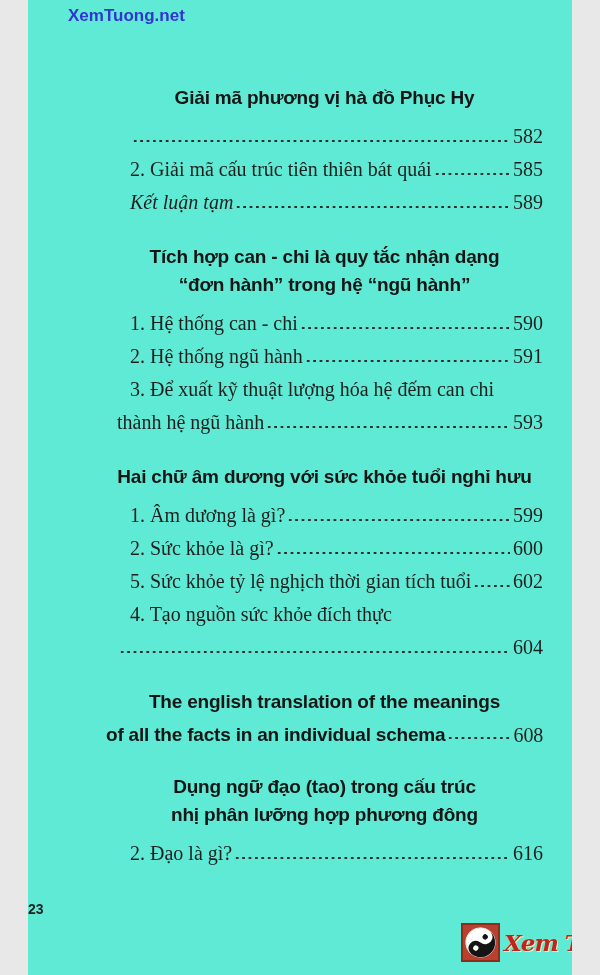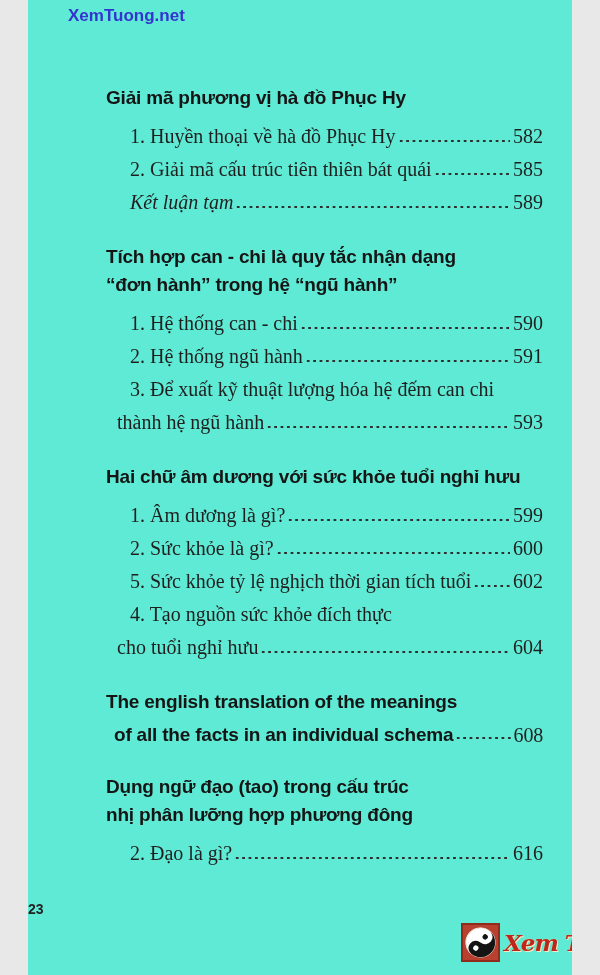--- a/index.html
+++ b/index.html
@@ -14,22 +14,23 @@
     font-family:"Liberation Sans","DejaVu Sans",sans-serif;
     font-weight:700; font-size:17px; color:#3434d0; cursor:pointer;
   }
   
   .toc { position:absolute; left:78px; top:84px; width:437px; }
   .section + .section { margin-top:24px; }
   .heading {
     font-family:"Liberation Sans","DejaVu Sans",sans-serif;
     font-weight:700; font-size:19px; line-height:28px; color:#151515;
     letter-spacing:-0.2px;
-  }
-  .heading .hrow { display:flex; align-items:flex-end;margin-left:8px; }
+    text-align:center;
+  }
+  .heading .hrow { display:flex; align-items:flex-end; }
   .items { margin-left:24px; margin-top:8px; }
   .entry-row { display:flex; align-items:flex-end; font-size:20px; line-height:33px; color:#1f1f1f; }
   .entry-line { font-size:20px; line-height:33px; color:#1f1f1f; }
   .cont { margin-left:-13px; }
   .italic .entry-text, .italic.entry-line { font-style:italic;text-align:right; }
   .dots {
     flex:1; height:33px; margin:0 3px 0 2px;
     background-image:radial-gradient(circle, #2e2e2e 1.15px, transparent 1.5px);
     background-size:6.4px 6px; background-repeat:repeat-x;
     background-position:left calc(100% - 9px);
@@ -64,21 +65,20 @@
   <div class="watermark">XemTuong.net</div>
 
   <div class="toc" id="toc">
       <div class="section">
         <div class="heading">
           <div>Giải mã phương vị hà đồ Phục Hy</div>
         </div>
         <div class="items">
           <div class="entry">
             <div class="entry-row">
-              <span class="entry-text">1. Huyền thoại về hà đồ Phục Hy</span>
               <span class="dots"></span>
               <span class="pagenum">582</span>
             </div>
           </div>
           <div class="entry">
             <div class="entry-row">
               <span class="entry-text">2. Giải mã cấu trúc tiên thiên bát quái</span>
               <span class="dots"></span>
               <span class="pagenum">585</span>
             </div>
@@ -144,21 +144,20 @@
           <div class="entry">
             <div class="entry-row">
               <span class="entry-text">5. Sức khỏe tỷ lệ nghịch thời gian tích tuổi</span>
               <span class="dots"></span>
               <span class="pagenum">602</span>
             </div>
           </div>
           <div class="entry">
             <div class="entry-line">4. Tạo nguồn sức khỏe đích thực</div>
             <div class="entry-row cont">
-              <span class="entry-text">cho tuổi nghỉ hưu</span>
               <span class="dots"></span>
               <span class="pagenum">604</span>
             </div>
           </div>
         </div>
       </div>
       <div class="section">
         <div class="heading">
           <div>The english translation of the meanings</div>
           <div class="hrow">

